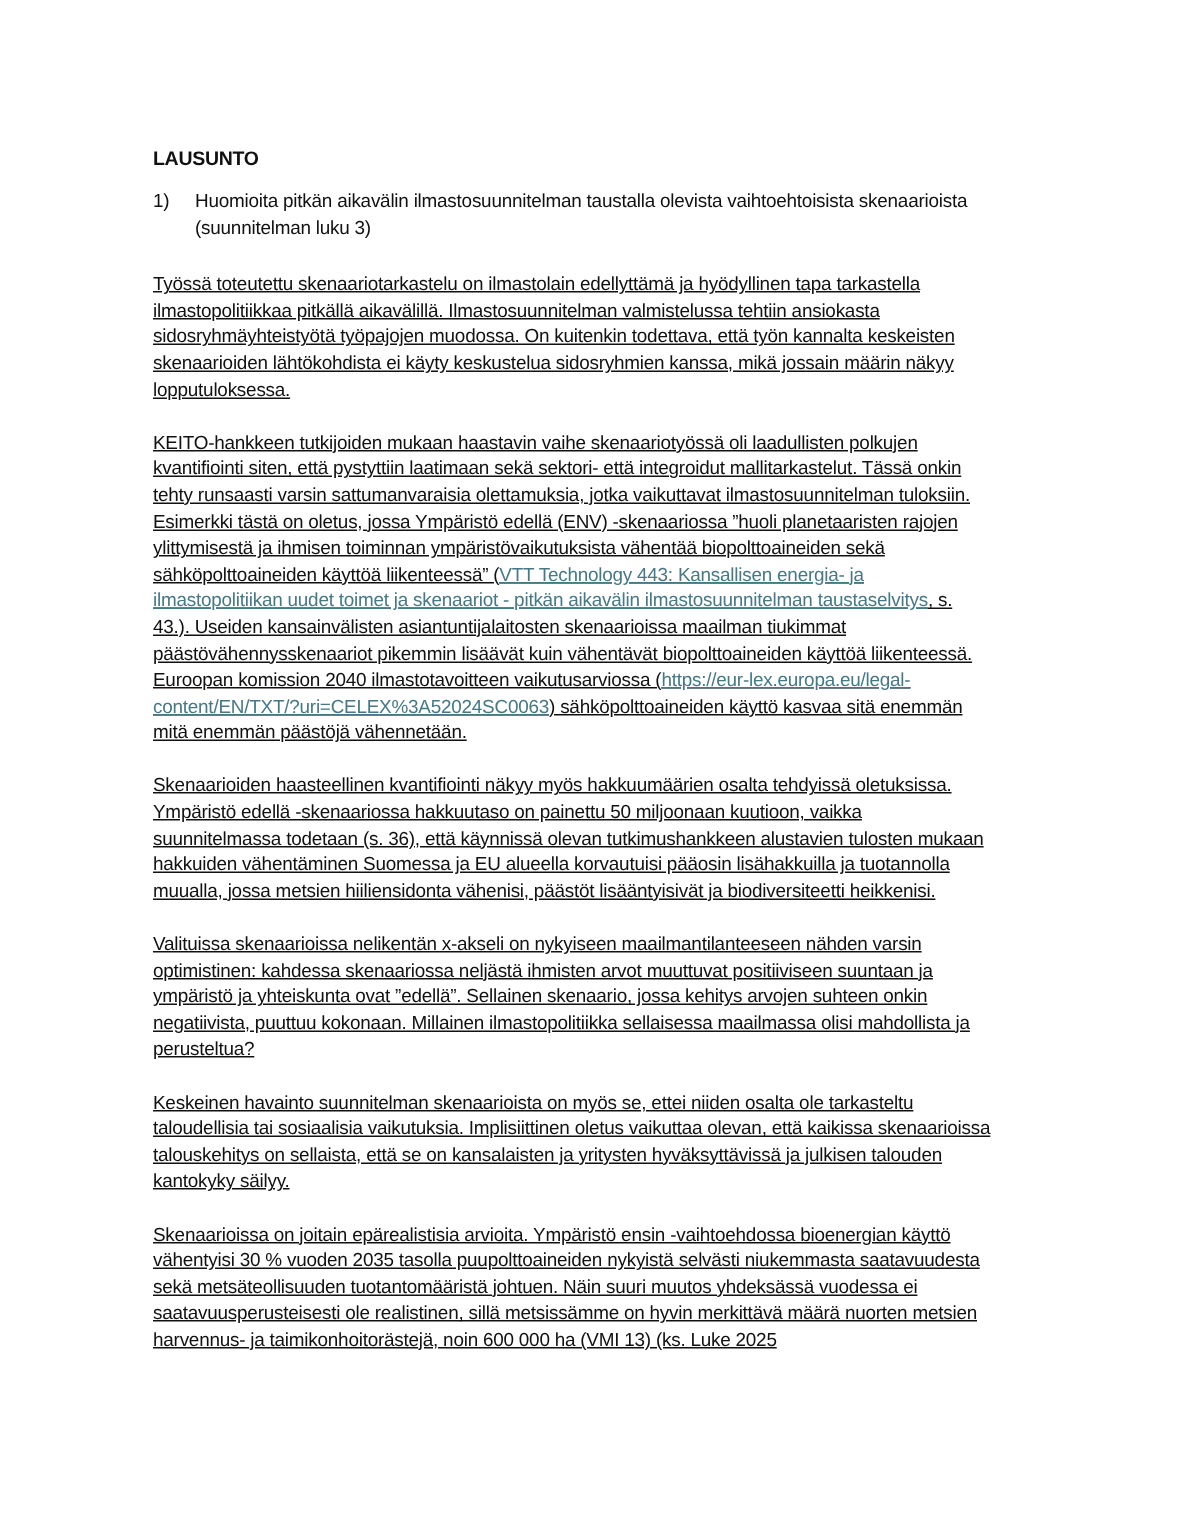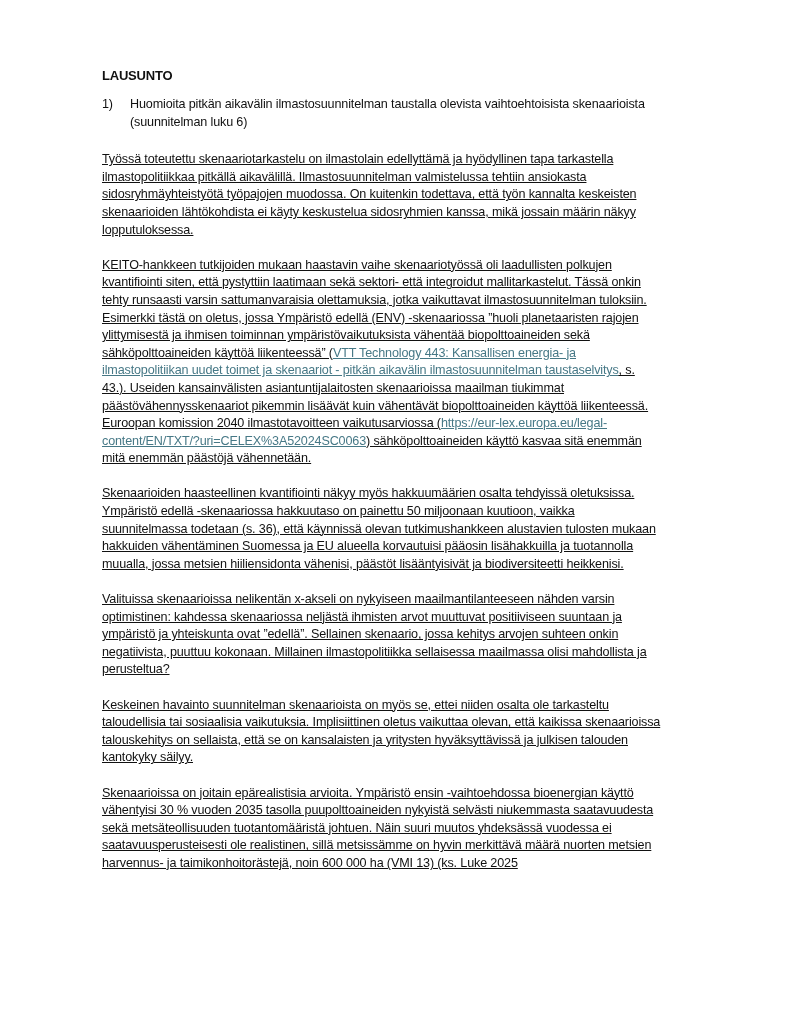--- a/index.html
+++ b/index.html
@@ -1,34 +1,34 @@
 <!DOCTYPE html>
 <html><head>
 <meta charset="utf-8">
 <style>
   html, body { margin: 0; padding: 0; background: #ffffff; }
   body { width: 791px; height: 1024px; position: relative; overflow: hidden;
          font-family: "Liberation Sans", sans-serif; color: #111; }
-  .page { position: absolute; left: 102px; top: 68px; width: 560px; }
+  .page { position: absolute; left: 102px; top: 98px; width: 560px; }
   .heading { font-weight: bold; font-size: 13px; letter-spacing: -0.2px; margin: 0 0 12px 0; height: 16px; }
   .item { display: flex; font-size: 12.6px; line-height: 17.6px; letter-spacing: -0.15px; margin-bottom: 20px; }
   .item .num { width: 28px; flex: 0 0 28px; }
   .item .txt { flex: 1; }
   p { margin: 0 0 17.6px 0; font-size: 12.6px; line-height: 17.6px; letter-spacing: -0.15px; text-decoration: underline; }
   a { color: #467886; text-decoration: underline; }
 </style>
 </head>
 <body>
 
 <div class="page">
   <div class="heading">LAUSUNTO</div>
 
   <div class="item">
     <span class="num">1)</span>
-    <span class="txt">Huomioita pitkän aikavälin ilmastosuunnitelman taustalla olevista vaihtoehtoisista skenaarioista (suunnitelman luku 6)</span>
+    <span class="txt">Huomioita pitkän aikavälin ilmastosuunnitelman taustalla olevista vaihtoehtoisista skenaarioista (suunnitelman luku 3)</span>
   </div>
 
   <p>Työssä toteutettu skenaariotarkastelu on ilmastolain edellyttämä ja hyödyllinen tapa tarkastella ilmastopolitiikkaa pitkällä aikavälillä. Ilmastosuunnitelman valmistelussa tehtiin ansiokasta sidosryhmäyhteistyötä työpajojen muodossa. On kuitenkin todettava, että työn kannalta keskeisten skenaarioiden lähtökohdista ei käyty keskustelua sidosryhmien kanssa, mikä jossain määrin näkyy lopputuloksessa.</p>
 
   <p><span>KEITO-hankkeen tutkijoiden mukaan haastavin vaihe skenaariotyössä oli laadullisten polkujen kvantifiointi siten, että pystyttiin laatimaan sekä sektori- että integroidut mallitarkastelut. Tässä onkin tehty runsaasti varsin sattumanvaraisia olettamuksia, jotka vaikuttavat ilmastosuunnitelman tuloksiin. Esimerkki tästä on oletus, jossa Ympäristö edellä (ENV) -skenaariossa ”huoli planetaaristen rajojen ylittymisestä ja ihmisen toiminnan ympäristövaikutuksista vähentää biopolttoaineiden sekä sähköpolttoaineiden käyttöä liikenteessä” (</span><a href="#">VTT Technology 443: Kansallisen energia- ja ilmastopolitiikan uudet toimet ja skenaariot - pitkän aikavälin ilmastosuunnitelman taustaselvitys</a><span>, s. 43.).  Useiden kansainvälisten asiantuntijalaitosten skenaarioissa maailman tiukimmat päästövähennysskenaariot pikemmin lisäävät kuin vähentävät biopolttoaineiden käyttöä liikenteessä. Euroopan komission 2040 ilmastotavoitteen vaikutusarviossa (</span><a href="#">https://eur-lex.europa.eu/legal-content/EN/TXT/?uri=CELEX%3A52024SC0063</a><span>) sähköpolttoaineiden käyttö kasvaa sitä enemmän mitä enemmän päästöjä vähennetään.</span></p>
 
   <p>Skenaarioiden haasteellinen kvantifiointi näkyy myös hakkuumäärien osalta tehdyissä oletuksissa. Ympäristö edellä -skenaariossa hakkuutaso on painettu 50 miljoonaan kuutioon, vaikka suunnitelmassa todetaan (s. 36), että käynnissä olevan tutkimushankkeen alustavien tulosten mukaan hakkuiden vähentäminen Suomessa ja EU alueella korvautuisi pääosin lisähakkuilla ja tuotannolla muualla, jossa metsien hiiliensidonta vähenisi, päästöt lisääntyisivät ja biodiversiteetti heikkenisi.</p>
 
   <p>Valituissa skenaarioissa nelikentän x-akseli on nykyiseen maailmantilanteeseen nähden varsin optimistinen: kahdessa skenaariossa neljästä ihmisten arvot muuttuvat positiiviseen suuntaan ja ympäristö ja yhteiskunta ovat ”edellä”. Sellainen skenaario, jossa kehitys arvojen suhteen onkin negatiivista, puuttuu kokonaan. Millainen ilmastopolitiikka sellaisessa maailmassa olisi mahdollista ja perusteltua?</p>
 

